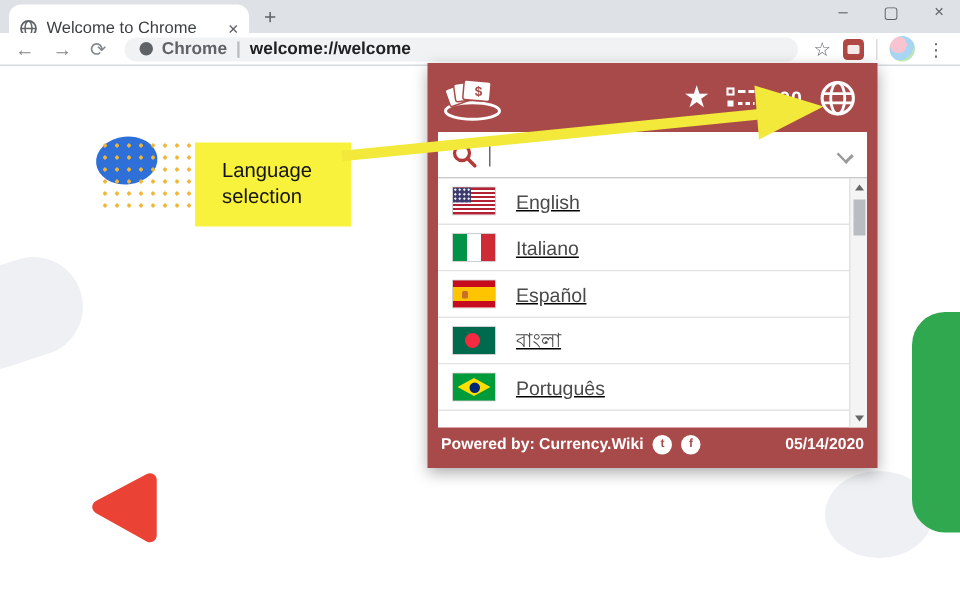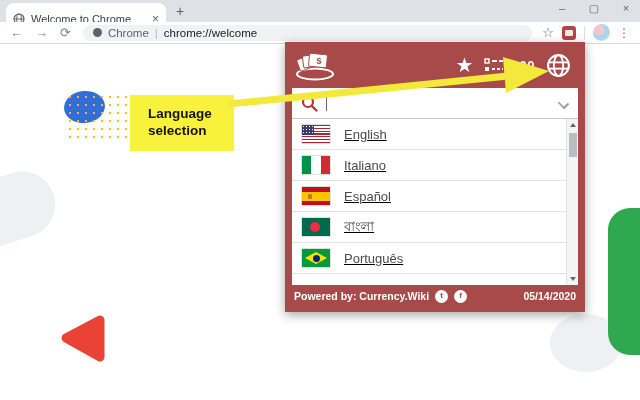--- a/index.html
+++ b/index.html
@@ -13,21 +13,21 @@
   .tab-title { flex:1; font-size:11px; color:#3c4043; margin-left:6px; white-space:nowrap; overflow:hidden; }
   .tab-close { font-size:12px; color:#5f6368; line-height:1; cursor:default; }
   .newtab { position:absolute; left:176px; top:3px; font-size:14px; color:#5f6368; }
   .wincontrols { position:absolute; right:8px; top:2px; display:flex; gap:20px; font-size:11px; color:#5f6368; }
   .wincontrols span { width:12px; text-align:center; }
 
   .toolbar { position:absolute; left:0; top:22px; width:640px; height:22px; background:#fff;
              border-bottom:1px solid #d6d9dc; display:flex; align-items:center; padding:0 10px; }
   .navicon { font-size:13px; color:#80868b; margin-right:12px; line-height:1; }
   .omnibox { flex:1; height:16px; background:#f0f2f4; border-radius:9px; display:flex;
-             align-items:center; padding:0 10px; margin-right:10px; font-size:11.5px; gap:6px; }
+             align-items:center; padding:0 10px; margin-right:10px; font-size:11.5px; gap:6px;font-weight:bold; }
   .site-dot { width:9px; height:9px; border-radius:50%; background:#5f6368; flex:none; }
   .site-label { color:#5f6368; }
   .omni-sep { color:#b7bbbf; }
   .omni-url { color:#202124; }
   .tb-star { font-size:13px; color:#5f6368; margin-right:8px; }
   .ext-icon { width:14px; height:14px; border-radius:3px; background:#b04744; margin-right:8px;
               display:flex; align-items:center; justify-content:center; }
   .ext-icon i { display:block; width:8px; height:6px; background:#f3e9e6; border-radius:1px; }
   .tb-sep { width:1px; height:14px; background:#dadce0; margin-right:8px; }
   .avatar { width:17px; height:17px; border-radius:50%; margin-right:8px;
@@ -40,21 +40,21 @@
   .ellipse-br { position:absolute; left:550px; top:314px; width:72px; height:58px; background:#eef0f3;
                 border-radius:50%; z-index:1; }
   .green-shape { position:absolute; left:608px; top:208px; width:76px; height:147px; background:#2fa84f;
                  border-radius:22px; z-index:2; }
   .dots-grid { position:absolute; left:66px; top:93px; width:66px; height:50px; z-index:3;
                background-image:radial-gradient(#f2b632 1.2px, transparent 1.4px);
                background-size:8px 8px; }
   .blue-ellipse { position:absolute; left:64px; top:91px; width:41px; height:32px; background:#2f6fd8;
                   border-radius:50%; transform:rotate(-6deg); z-index:2; }
   .annotation { position:absolute; left:130px; top:95px; width:104px; height:56px; background:#f8f23c;
-                z-index:7; padding:10px 0 0 18px; font-size:13.5px; font-weight:bold; color:#141414;
+                z-index:7; padding:10px 0 0 18px; font-size:13.5px; font-weight:normal; color:#141414;
                 line-height:17px; }
   .arrow-svg { position:absolute; left:0; top:0; width:640px; height:400px; z-index:8; pointer-events:none; }
 
   
   .popup { position:absolute; left:285px; top:42px; width:300px; height:270px; background:#a84a49;
            z-index:5; box-shadow:0 3px 10px rgba(0,0,0,.35); }
   .popup-header { height:46px; display:flex; align-items:center; padding:0 14px 0 8px; }
   .hdr-icons { margin-left:auto; display:flex; align-items:center; gap:11px; }
   .hdr-star { color:#fff; font-size:20px; line-height:1; }
   .precision { color:#fff; font-size:13px; font-weight:bold; letter-spacing:.5px; }
@@ -124,21 +124,21 @@
 </div>
 
 <div class="toolbar">
   <span class="navicon">←</span>
   <span class="navicon">→</span>
   <span class="navicon">⟳</span>
   <div class="omnibox">
     <span class="site-dot"></span>
     <span class="site-label">Chrome</span>
     <span class="omni-sep">|</span>
-    <span class="omni-url">chrome://welcome</span>
+    <span class="omni-url">welcome://welcome</span>
   </div>
   <span class="tb-star">☆</span>
   <span class="ext-icon">
       <i></i>
     </span>
   <span class="tb-sep"></span>
   <span class="avatar"></span>
   <span class="menu-dots">⋮</span>
 </div>
 

